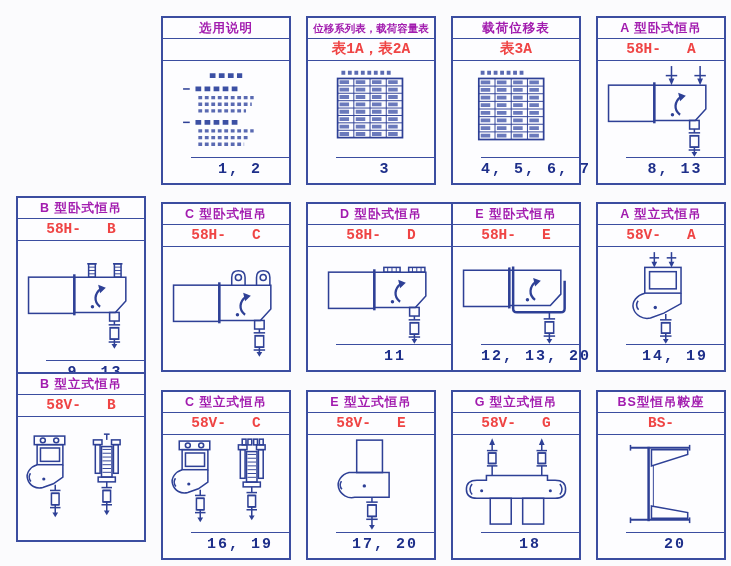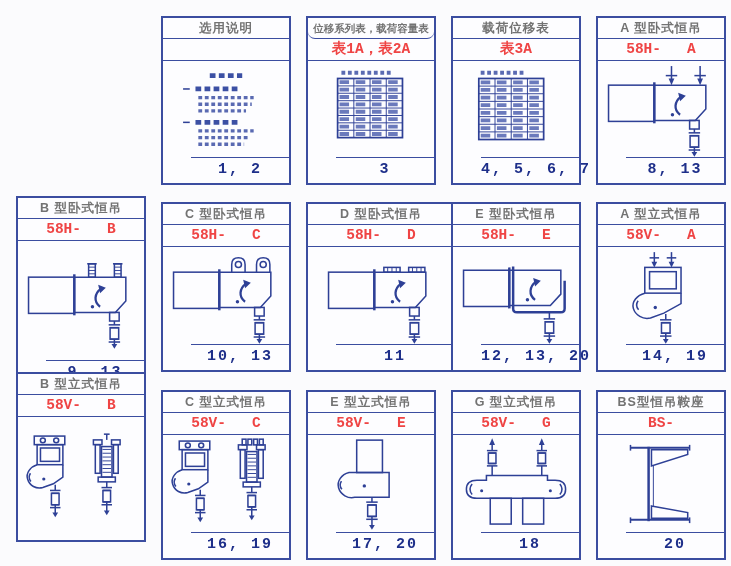--- a/index.html
+++ b/index.html
@@ -12,23 +12,23 @@
   .page{position:absolute;inset:0;}
   .cell{
     position:absolute;box-sizing:border-box;
     border:2px solid #3b4da0;background:#fdfdff;
     display:flex;flex-direction:column;
   }
   .cell-title{
     height:20px;line-height:20px;text-align:center;
     font-size:12.5px;font-weight:700;letter-spacing:1px;
     border-bottom:1.5px solid #3b4da0;overflow:hidden;white-space:nowrap;
-    color:#737373;
+    color:#a21caf;
   }
-  .t-long{font-size:10.5px;letter-spacing:0;border-radius:7px;}
+  .t-long{font-size:10.5px;letter-spacing:0;}
   .cell-sub{
     height:21px;line-height:21px;text-align:center;
     font-family:"Liberation Mono", monospace;
     font-size:14.5px;font-weight:700;white-space:pre;
     border-bottom:1.5px solid #3b4da0;overflow:hidden;
     color:#ef4444;
   }
   .cell-body{flex:1;display:flex;align-items:center;justify-content:center;overflow:hidden;}
   .cell-body svg{display:block;}
   .cell-pages{
@@ -217,21 +217,20 @@
         <line class="d" x1="100" y1="71" x2="100" y2="75"></line>
         <line class="d" x1="94" y1="75" x2="106" y2="75"></line>
         <line class="d" x1="95.5" y1="78" x2="104.5" y2="78"></line>
         <rect class="d" x="95.5" y="78" width="9" height="12"></rect>
         <line class="d" x1="95.5" y1="90" x2="104.5" y2="90"></line>
         <line class="d" x1="94" y1="93" x2="106" y2="93"></line>
         <line class="d" x1="100" y1="90" x2="100" y2="96"></line>
         <polygon class="df" points="97,95 103,95 100,100"></polygon>
       </svg>
     </div>
-    <div class="cell-pages">10, 13</div>
   </div>
 
   <div class="cell" style="left:306px;top:202px;width:150px;height:170px">
     <div class="cell-title">D 型卧式恒吊</div>
     <div class="cell-sub">58H-   D</div>
     <div class="cell-body">
       <svg width="124" height="98" viewBox="0 0 130 100">
         <rect class="d" x="68" y="20" width="17" height="5"></rect>
         <line class="g1" x1="72" y1="20" x2="72" y2="25"></line>
           <line class="g1" x1="76.5" y1="20" x2="76.5" y2="25"></line>

